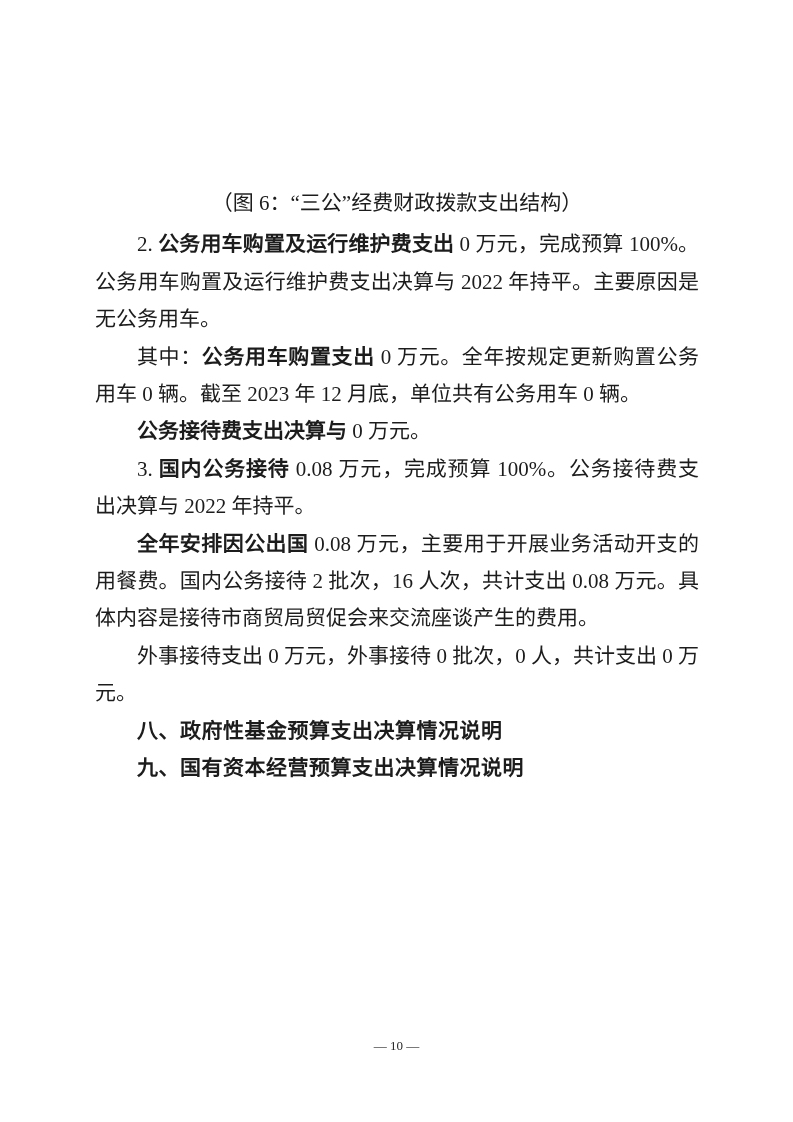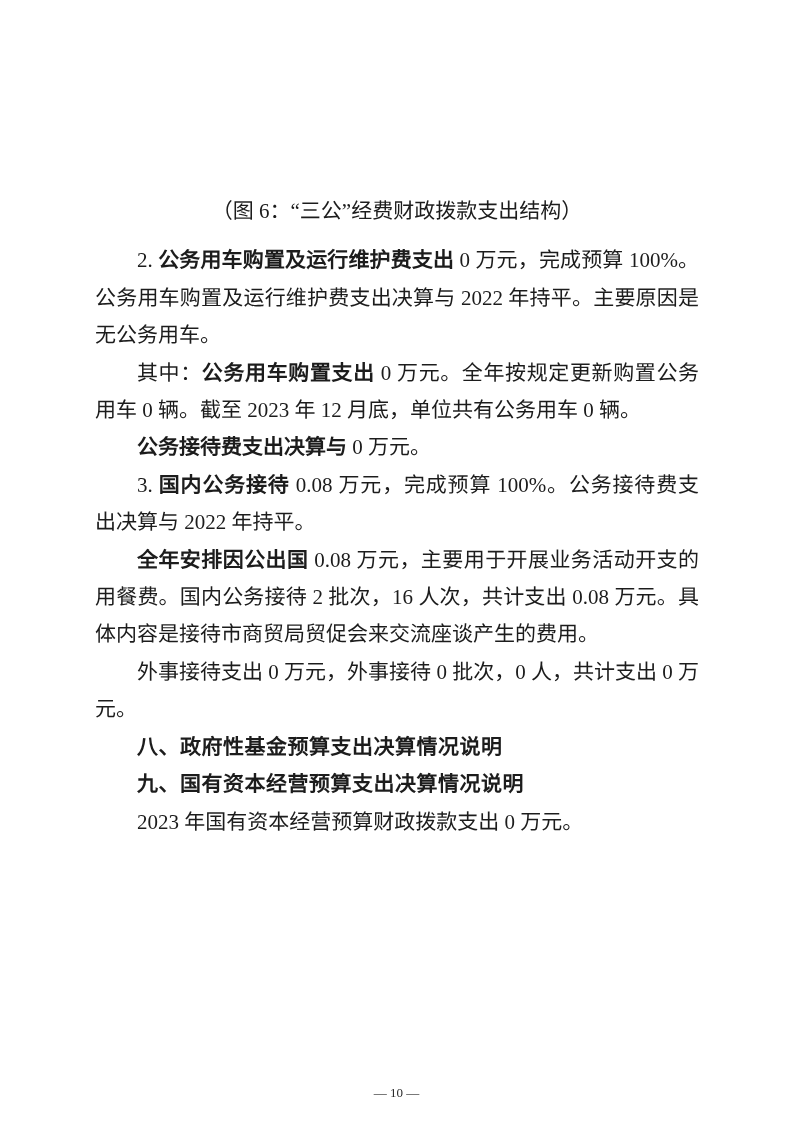--- a/index.html
+++ b/index.html
@@ -20,21 +20,21 @@
     position: absolute;
     left: 95px;
     top: 181px;
     width: 604px;
     font-size: 21px;
     line-height: 37.4px;
   }
   .caption {
     text-align: center;
     text-indent: 0;
-    margin: 12px;
+    margin: 4px;
   }
   .para {
     margin: 0;
     text-indent: 2em;
     text-align: justify;
   }
   .para b {
     font-weight: bold;
   }
   .para.heading {
@@ -45,34 +45,32 @@
   }
   .page-number {
     position: absolute;
     left: 0;
     top: 1038px;
     width: 793px;
     text-align: center;
     font-size: 13px;
     color: #2a2a2a;
     font-family: "Liberation Serif", "DejaVu Serif", serif;
-    margin-top: 47px;
   }
 </style>
 </head>
 <body>
 
 <div class="page">
   <div class="content">
     <p class="caption">（图 6：“三公”经费财政拨款支出结构）</p>
 
       <p class="para"><span>2. </span><b>公务用车购置及运行维护费支出</b><span> 0 万元，完成预算 100%。公务用车购置及运行维护费支出决算与 2022 年持平。主要原因是无公务用车。</span></p>
       <p class="para"><span>其中：</span><b>公务用车购置支出</b><span> 0 万元。全年按规定更新购置公务用车 0 辆。截至 2023 年 12 月底，单位共有公务用车 0 辆。</span></p>
       <p class="para"><b>公务接待费支出决算与</b><span> 0 万元。</span></p>
       <p class="para"><span>3. </span><b>国内公务接待</b><span> 0.08 万元，完成预算 100%。公务接待费支出决算与 2022 年持平。</span></p>
       <p class="para"><b>全年安排因公出国</b><span> 0.08 万元，主要用于开展业务活动开支的用餐费。国内公务接待 2 批次，16 人次，共计支出 0.08 万元。具体内容是接待市商贸局贸促会来交流座谈产生的费用。</span></p>
       <p class="para"><span>外事接待支出 0 万元，外事接待 0 批次，0 人，共计支出 0 万元。</span></p>
       <p class="para heading"><b>八、政府性基金预算支出决算情况说明</b></p>
       <p class="para heading"><b>九、国有资本经营预算支出决算情况说明</b></p>
-      <p class="para"><span>2023 年国有资本经营预算财政拨款支出 0 万元。</span></p>
     </div>
   <div class="page-number">— 10 —</div>
 </div>
 
 </body></html>

